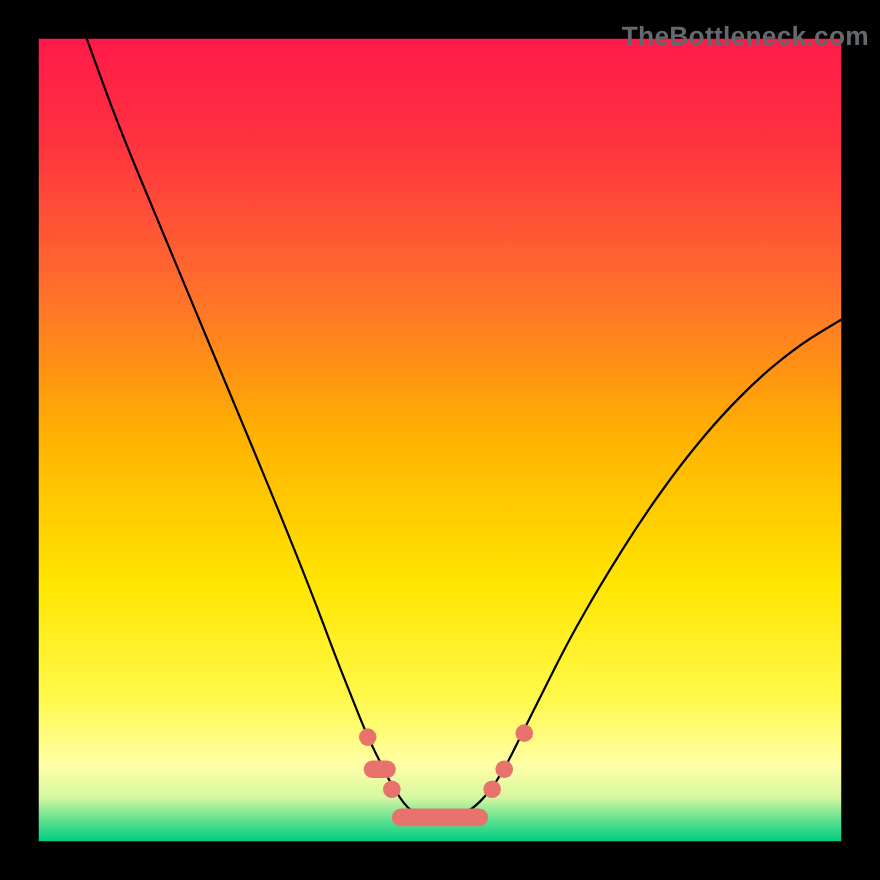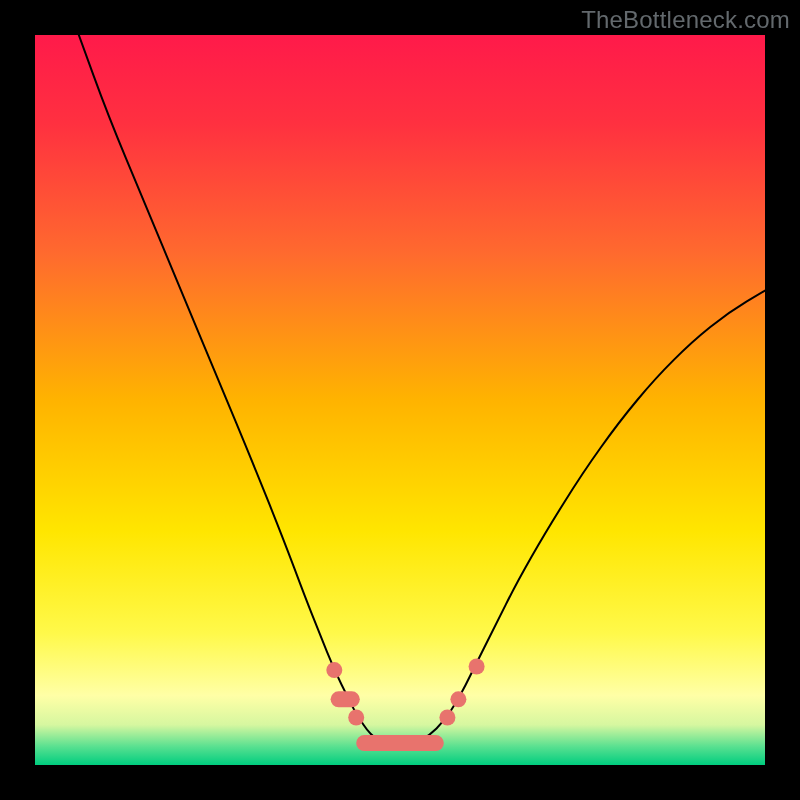--- a/index.html
+++ b/index.html
@@ -12,25 +12,25 @@
     font-family: Arial, Helvetica, sans-serif;
   }
   .frame {
     position: relative;
     width: 800px;
     height: 800px;
     background: #000;
   }
   .watermark {
     position: absolute;
-    top: 6px;
+    top: 20px;
     right: 10px;
     color: #63696d;
     font-size: 24px;
-    font-weight: 400;
+    font-weight: 700;
     letter-spacing: 0.2px;
     z-index: 10;
   }
   .plot-wrap {
     position: absolute;
     left: 35px;
     top: 35px;
     width: 730px;
     height: 730px;
   }

